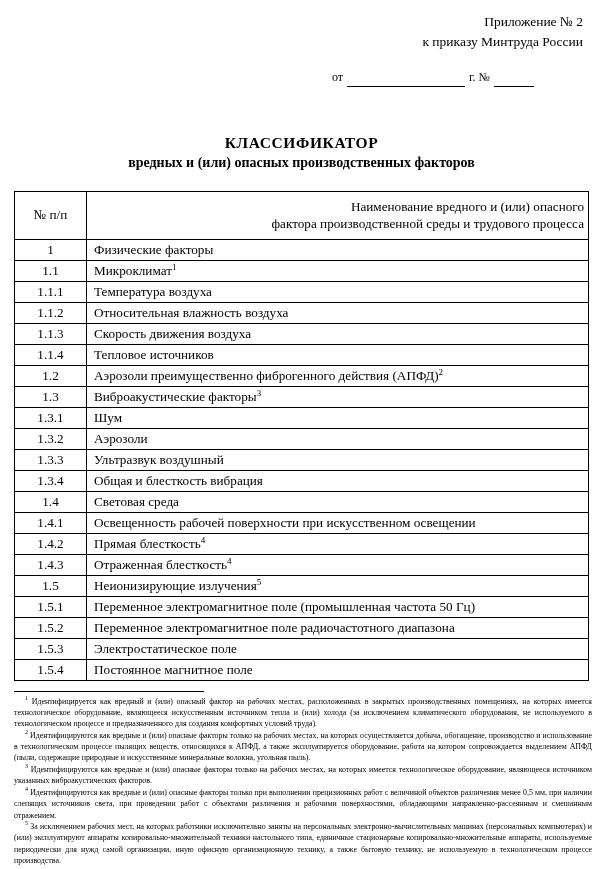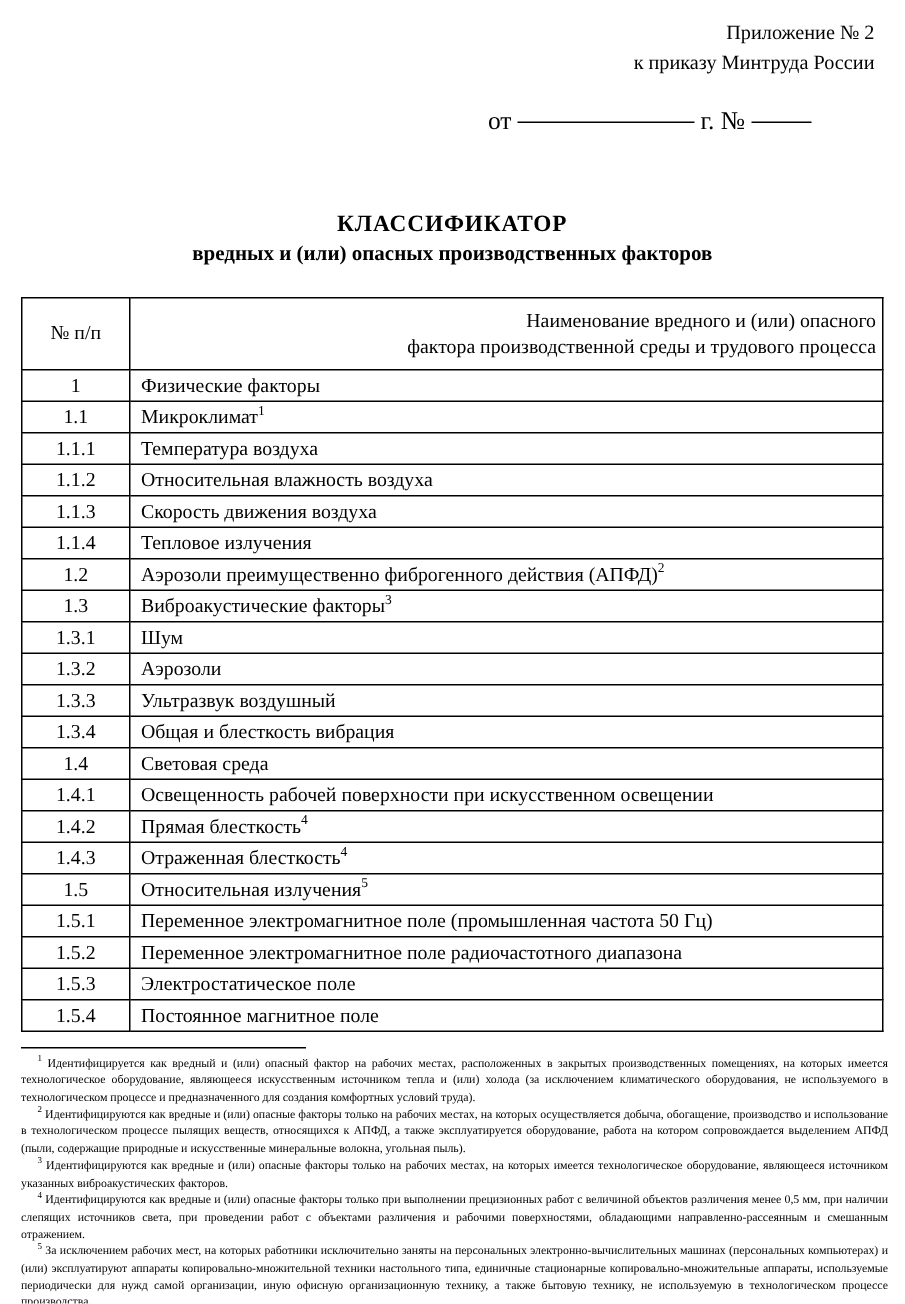--- a/index.html
+++ b/index.html
@@ -36,23 +36,23 @@
     margin-right: 6px;
     text-align: right;
     white-space: nowrap;
   }
   .ot-line {
     width: 300px;
     margin-left: auto;
     margin-right: 6px;
     margin-top: 18px;
     display: flex;
-    align-items: flex-start;
+    align-items: flex-end;
     justify-content: center;
-    font-size: 17px;
+    font-size: 12px;
     white-space: nowrap;
   }
   .ot-line .lbl { padding-right: 4px; }
   .rule-long {
     display: inline-block;
     width: 118px;
     border-bottom: 1px solid #000;
     height: 12px;
   }
   .rule-short {
@@ -189,21 +189,21 @@
         <tr>
           <td class="t-num">1.1.2</td>
           <td class="t-name"><span>Относительная влажность воздуха</span></td>
         </tr>
         <tr>
           <td class="t-num">1.1.3</td>
           <td class="t-name"><span>Скорость движения воздуха</span></td>
         </tr>
         <tr>
           <td class="t-num">1.1.4</td>
-          <td class="t-name"><span>Тепловое излучения</span></td>
+          <td class="t-name"><span>Тепловое источников</span></td>
         </tr>
         <tr>
           <td class="t-num">1.2</td>
           <td class="t-name"><span>Аэрозоли преимущественно фиброгенного действия (АПФД)</span><sup>2</sup></td>
         </tr>
         <tr>
           <td class="t-num">1.3</td>
           <td class="t-name"><span>Виброакустические факторы</span><sup>3</sup></td>
         </tr>
         <tr>
@@ -233,21 +233,21 @@
         <tr>
           <td class="t-num">1.4.2</td>
           <td class="t-name"><span>Прямая блесткость</span><sup>4</sup></td>
         </tr>
         <tr>
           <td class="t-num">1.4.3</td>
           <td class="t-name"><span>Отраженная блесткость</span><sup>4</sup></td>
         </tr>
         <tr>
           <td class="t-num">1.5</td>
-          <td class="t-name"><span>Относительная излучения</span><sup>5</sup></td>
+          <td class="t-name"><span>Неионизирующие излучения</span><sup>5</sup></td>
         </tr>
         <tr>
           <td class="t-num">1.5.1</td>
           <td class="t-name"><span>Переменное электромагнитное поле (промышленная частота 50 Гц)</span></td>
         </tr>
         <tr>
           <td class="t-num">1.5.2</td>
           <td class="t-name"><span>Переменное электромагнитное поле радиочастотного диапазона</span></td>
         </tr>
         <tr>

